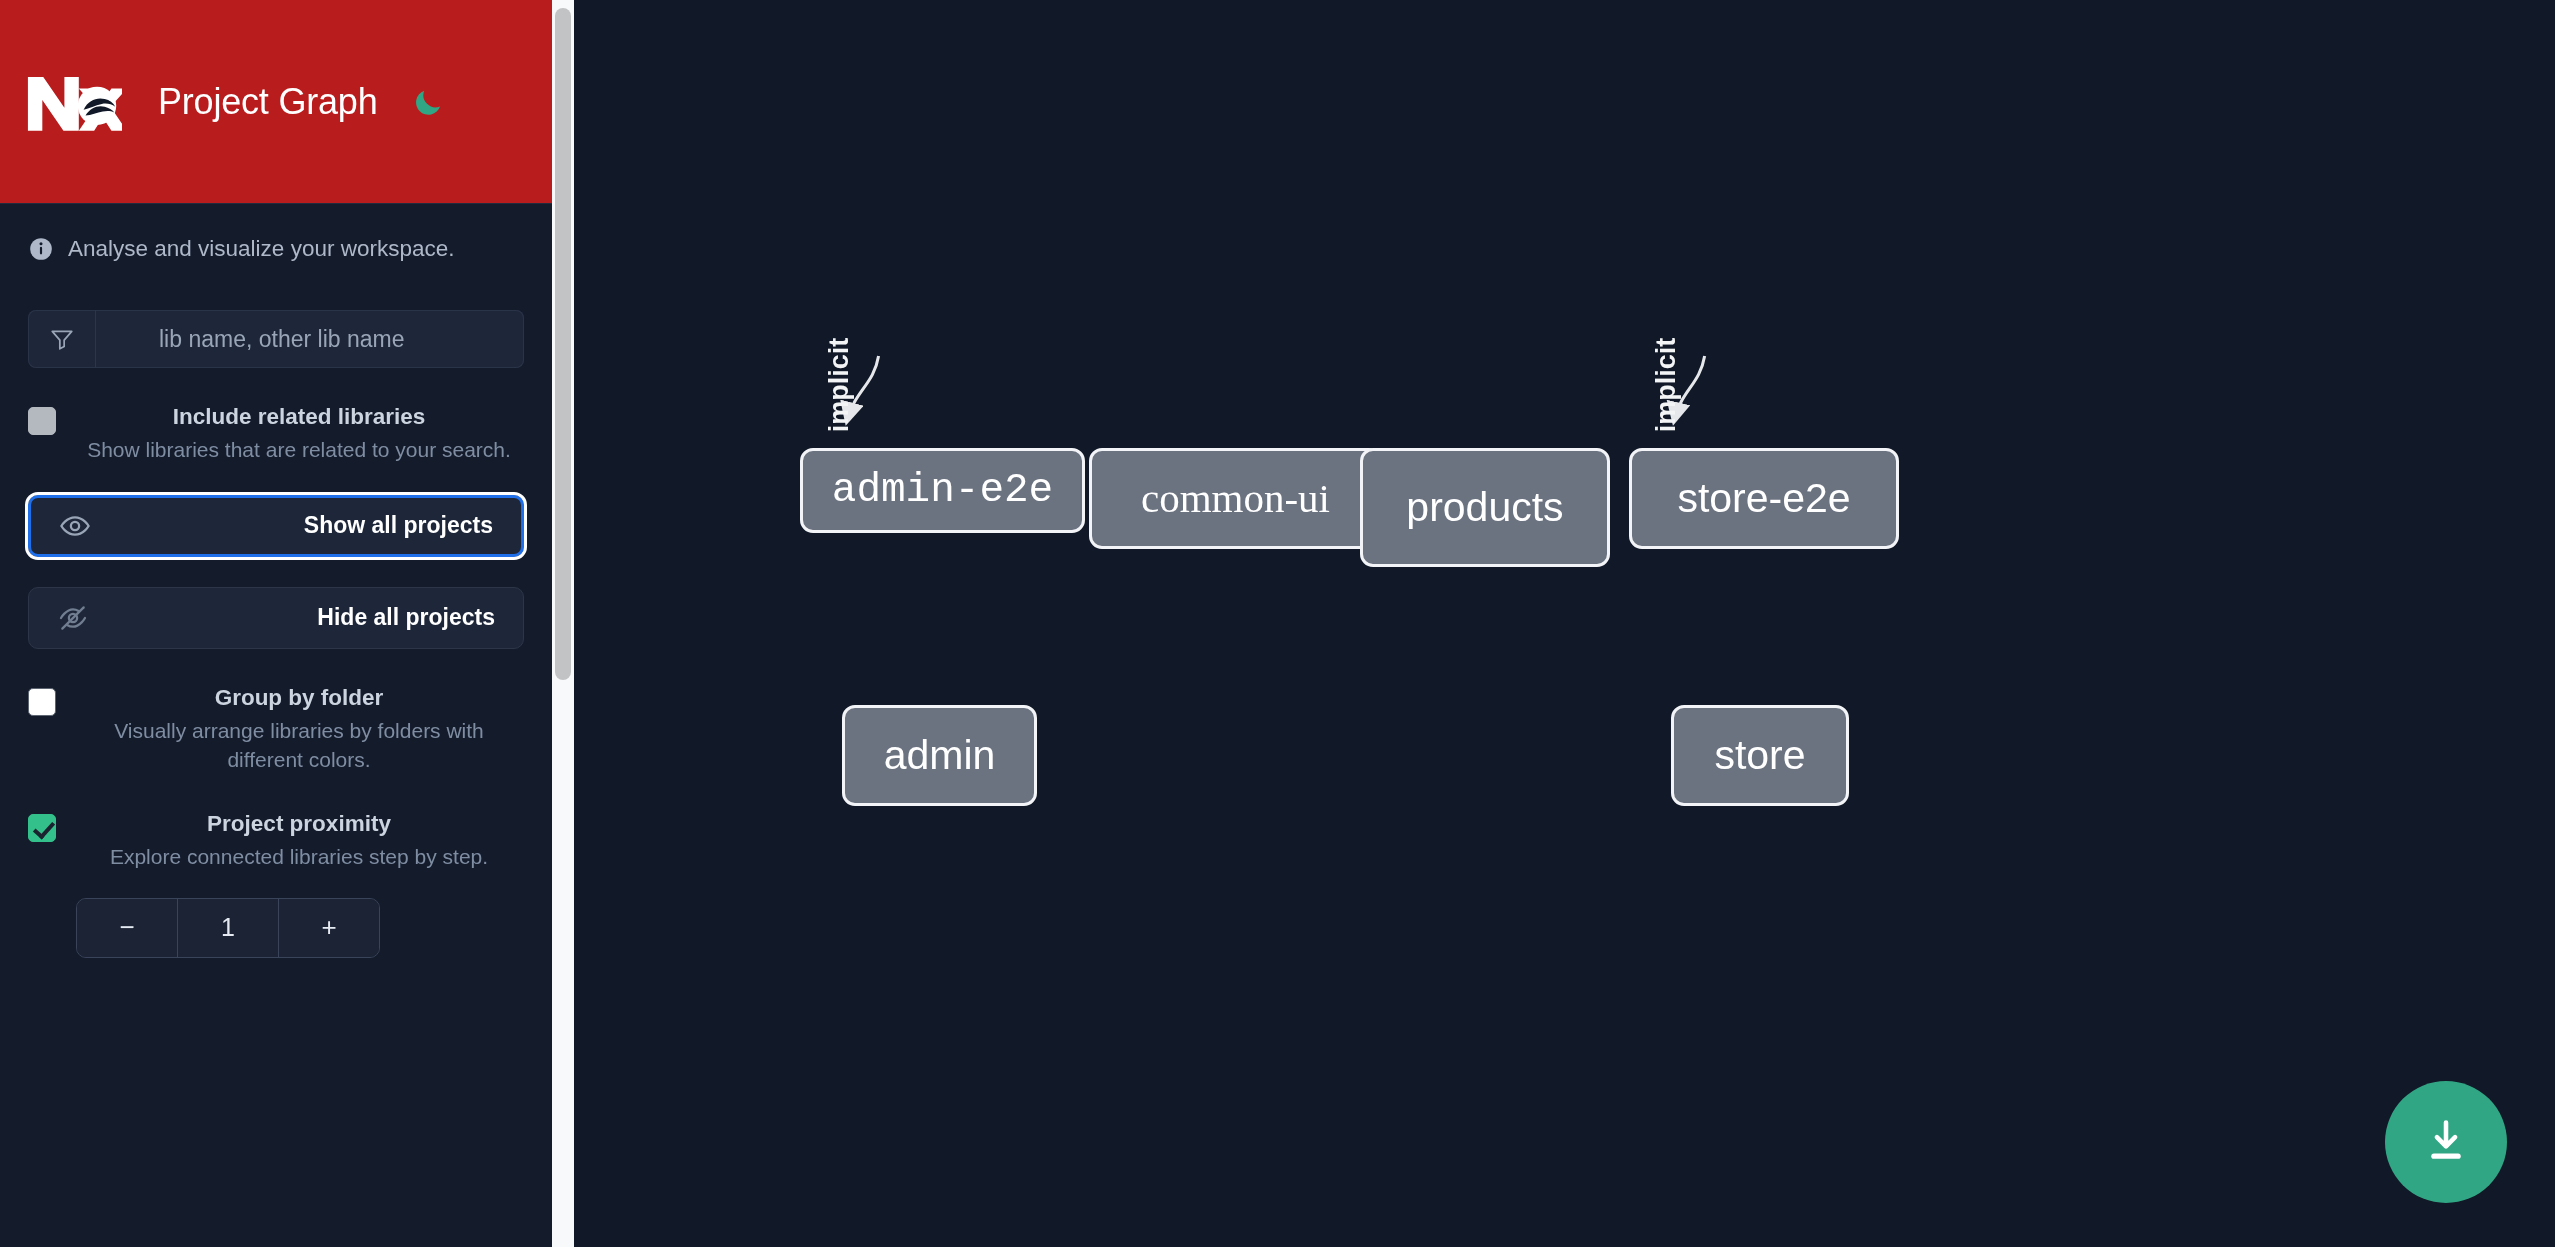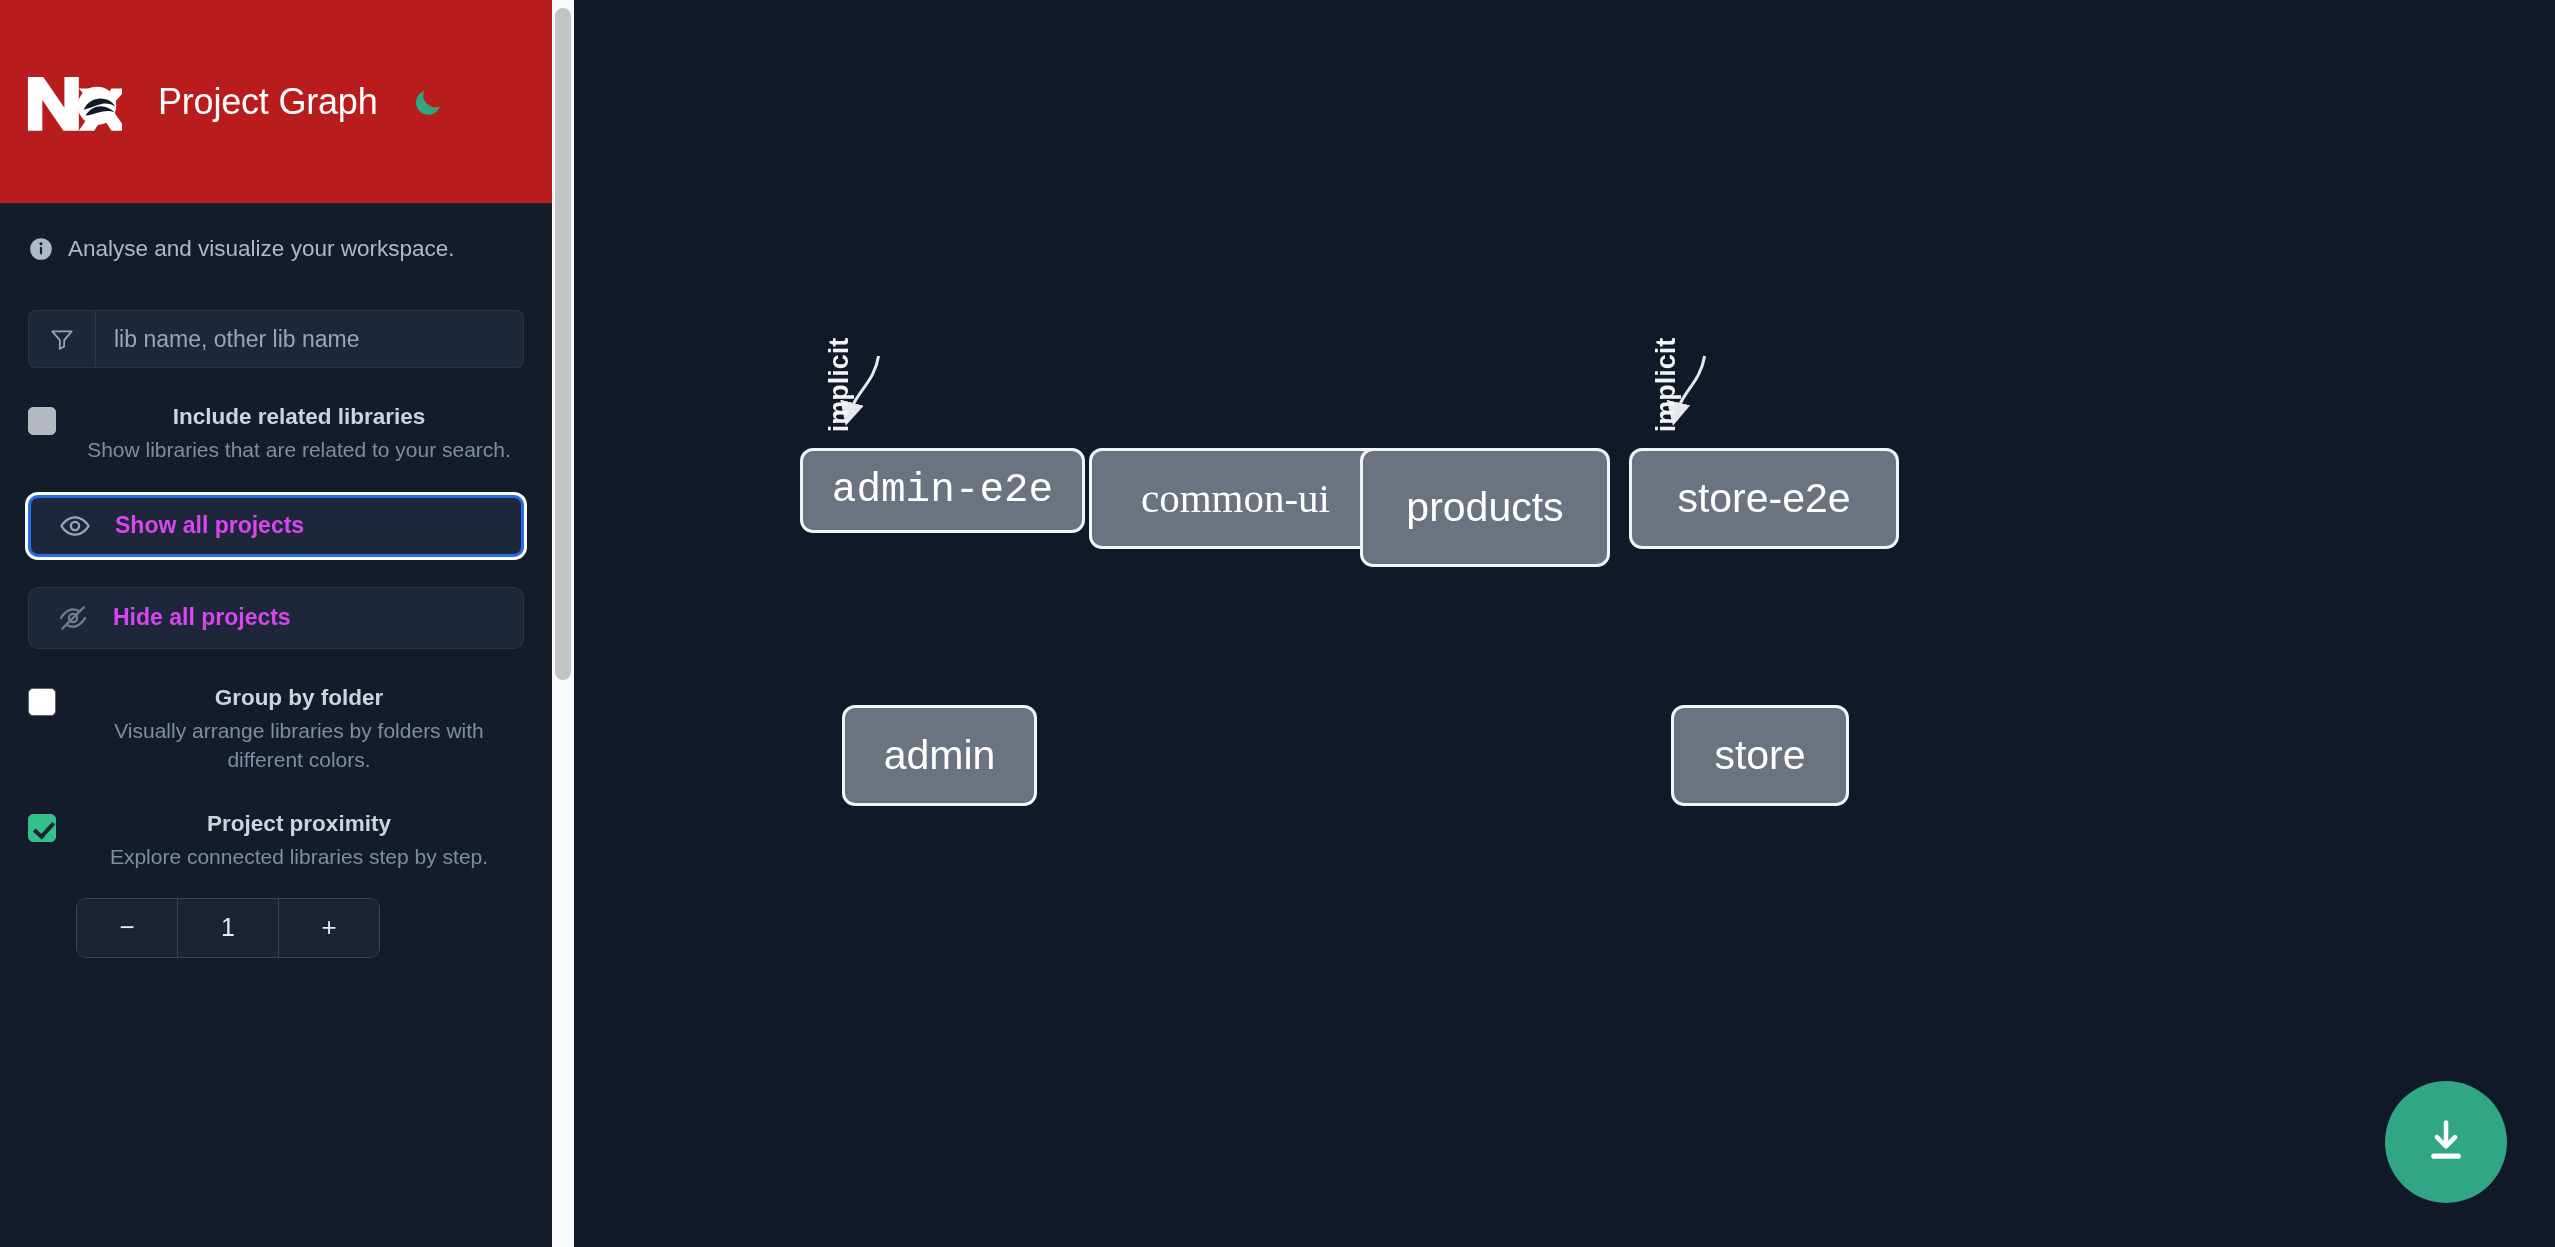--- a/index.html
+++ b/index.html
@@ -51,20 +51,21 @@
   .section { padding: 0 28px; }
 
   .search-wrap {
     margin-top: 48px;
     display: flex; align-items: stretch;
     height: 58px;
     background: #1e273a;
     border-radius: 8px;
     overflow: hidden;
     box-shadow: 0 0 0 1px #2a3449 inset;
+    gap: 45px;
   }
   .search-icon-box {
     width: 68px; display: flex; align-items: center; justify-content: center;
     border-right: 1px solid #2c3648;
   }
   .funnel-icon { width: 26px; height: 26px; }
   .search-input {
     flex: 1; background: transparent; border: none; outline: none;
     color: #d6dde8; font-size: 23px;
     font-family: "Liberation Sans", sans-serif;
@@ -98,23 +99,24 @@
   }
 
   .big-btn {
     margin-top: 30px;
     width: 100%; height: 62px;
     display: flex; align-items: center;
     gap: 24px; padding: 0 28px;
     background: #1e273a;
     border: 1px solid #2c3648;
     border-radius: 10px;
-    color: #d946ef; font-size: 23px; font-weight: 700;
+    color: #ffffff; font-size: 23px; font-weight: 700;
     font-family: "Liberation Sans", sans-serif;
     cursor: pointer;
+    justify-content: space-between;
   }
   .big-btn.focused {
     border: 3px solid #1f6feb;
     outline: 3px solid #ffffff;
     outline-offset: 0px;
   }
   .big-btn .bicon { width: 32px; height: 32px; flex: 0 0 32px; color: #9aa6b8; }
 
   .stepper {
     margin-top: 26px; margin-left: 48px;

